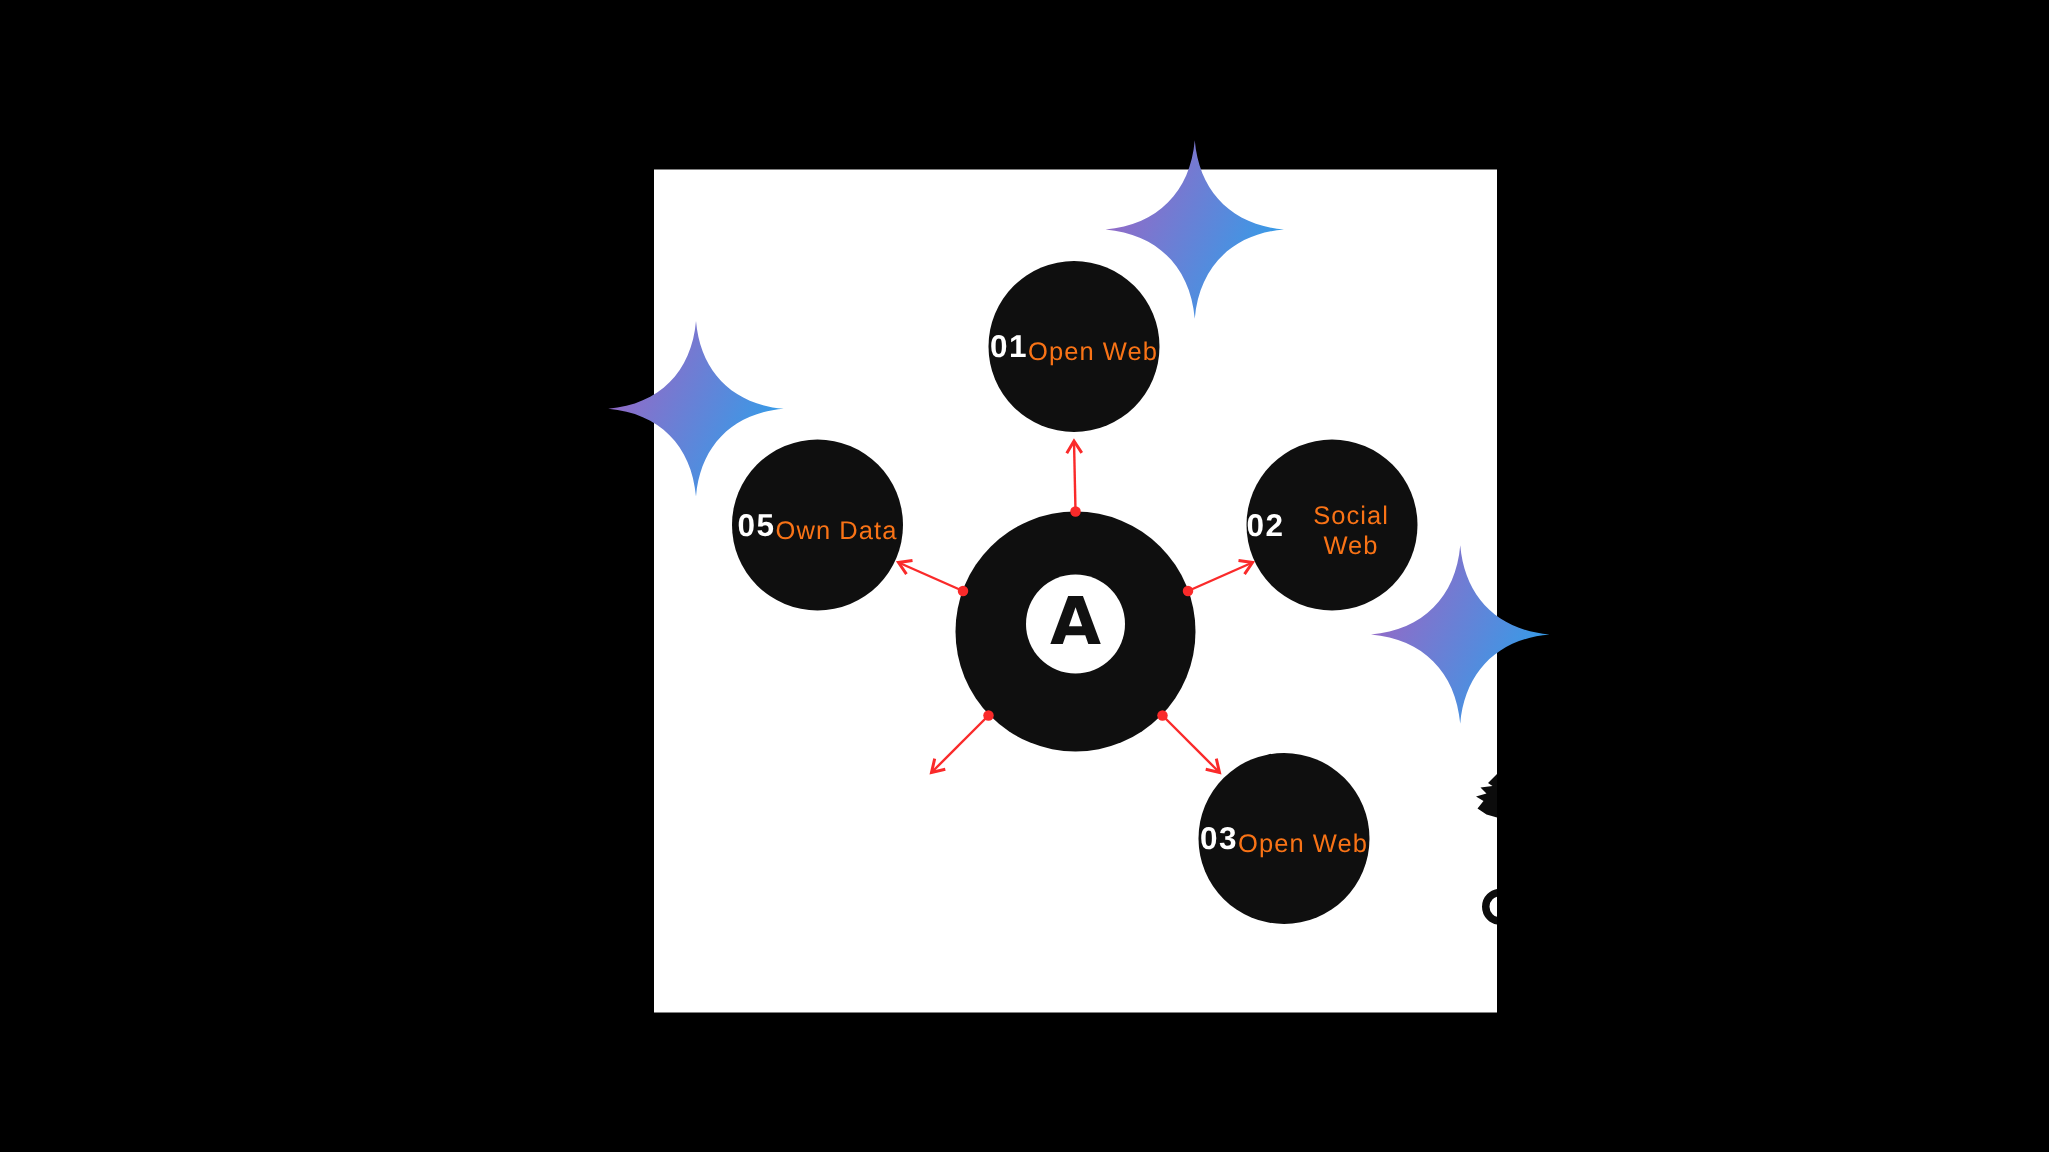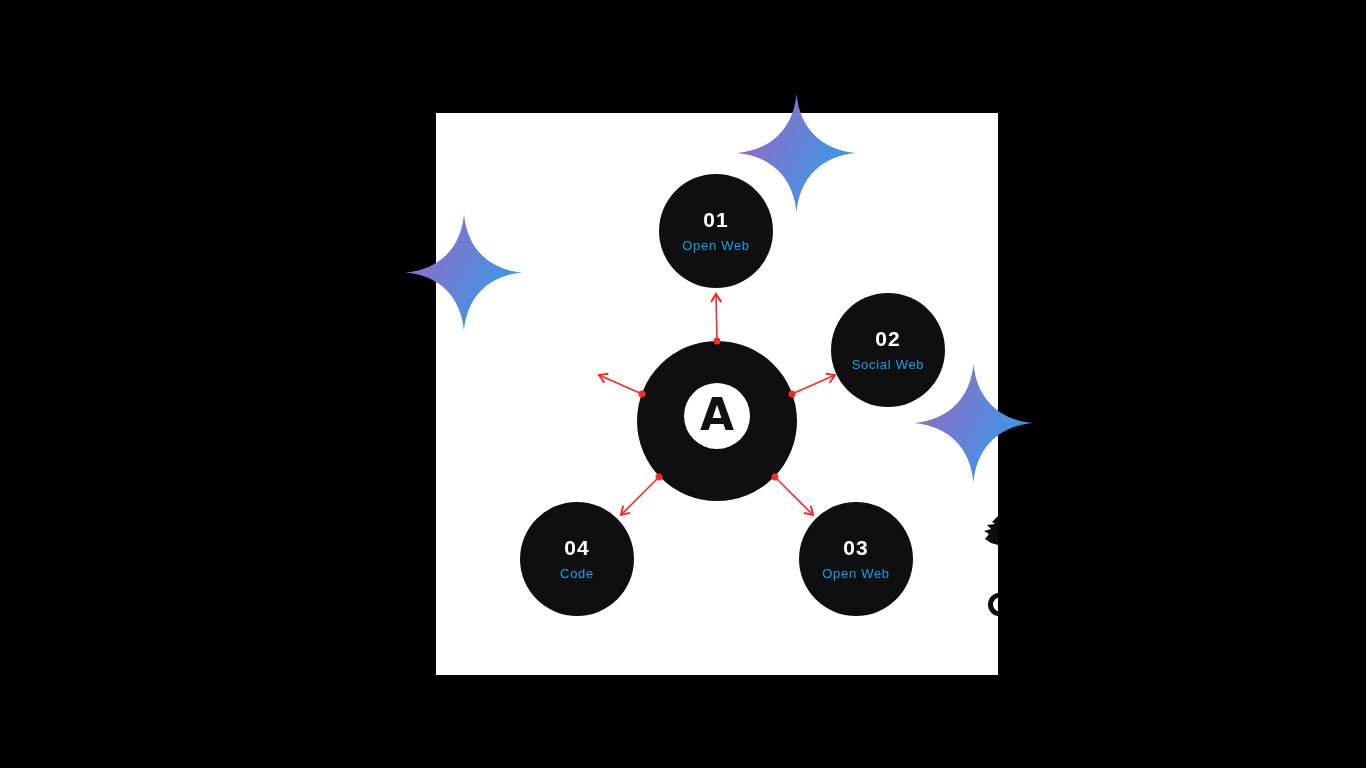--- a/index.html
+++ b/index.html
@@ -37,25 +37,25 @@
   .hub-letter {
     font-family: "DejaVu Sans", sans-serif;
     font-size: 44px; font-weight: 700; color: #111111;
     line-height: 1; transform: translateY(-1px);
   }
 
   
   .node {
     position: absolute; width: 114px; height: 114px; border-radius: 50%;
     background: #0f0f0f; color: #ffffff; z-index: 2;
-    display: flex; flex-direction: column; align-items: center; justify-content: center;
+    display: flex; flex-direction: row; align-items: center; justify-content: center;
     text-align: center;
   }
   .node-number { font-size: 21px; font-weight: 700; letter-spacing: 1px; line-height: 1; }
-  .node-label  { font-size: 13px; font-weight: 400; letter-spacing: 0.7px; margin-top: 8px; color: #0ea5e9; }
+  .node-label  { font-size: 17px; font-weight: 400; letter-spacing: 0.7px; margin-top: 8px; color: #f97316; }
 
   .n01 { left: 223px; top: 61px;  }
   .n02 { left: 395px; top: 180px; align-items: center; }
   .n03 { left: 363px; top: 389px; text-align: center; }
   .n04 { left: 84px;  top: 389px; }
   .n05 { left: 52px;  top: 180px; }
 
   
   .sparkle { position: absolute; z-index: 5; }
   .sparkle-top   { left: 737px; top: 92px;  }
@@ -107,23 +107,23 @@
       <div class="node-label">Open Web</div>
     </div>
     <div class="node n02">
       <div class="node-number">02</div>
       <div class="node-label">Social Web</div>
     </div>
     <div class="node n03">
       <div class="node-number">03</div>
       <div class="node-label">Open Web</div>
     </div>
-    <div class="node n04">
-      <div class="node-number">04</div>
-      <div class="node-label">Code</div>
+    <div class="node n05">
+      <div class="node-number">05</div>
+      <div class="node-label">Own Data</div>
     </div>
 
     <svg class="edge-glyph glyph-silhouette" width="16" height="30" viewBox="0 0 16 30">
       <path d="M16 0 L10 6 L13 8 L5 9 L9 13 L2 15 L7 18 L3 23 L9 27 L16 29 Z" fill="#0c0c0c"></path>
     </svg>
     <svg class="edge-glyph glyph-letter" width="36" height="34" viewBox="0 0 36 34">
       <circle cx="18" cy="16.5" r="9.5" fill="none" stroke="#0c0c0c" stroke-width="5"></circle>
     </svg>
 
   </div>

